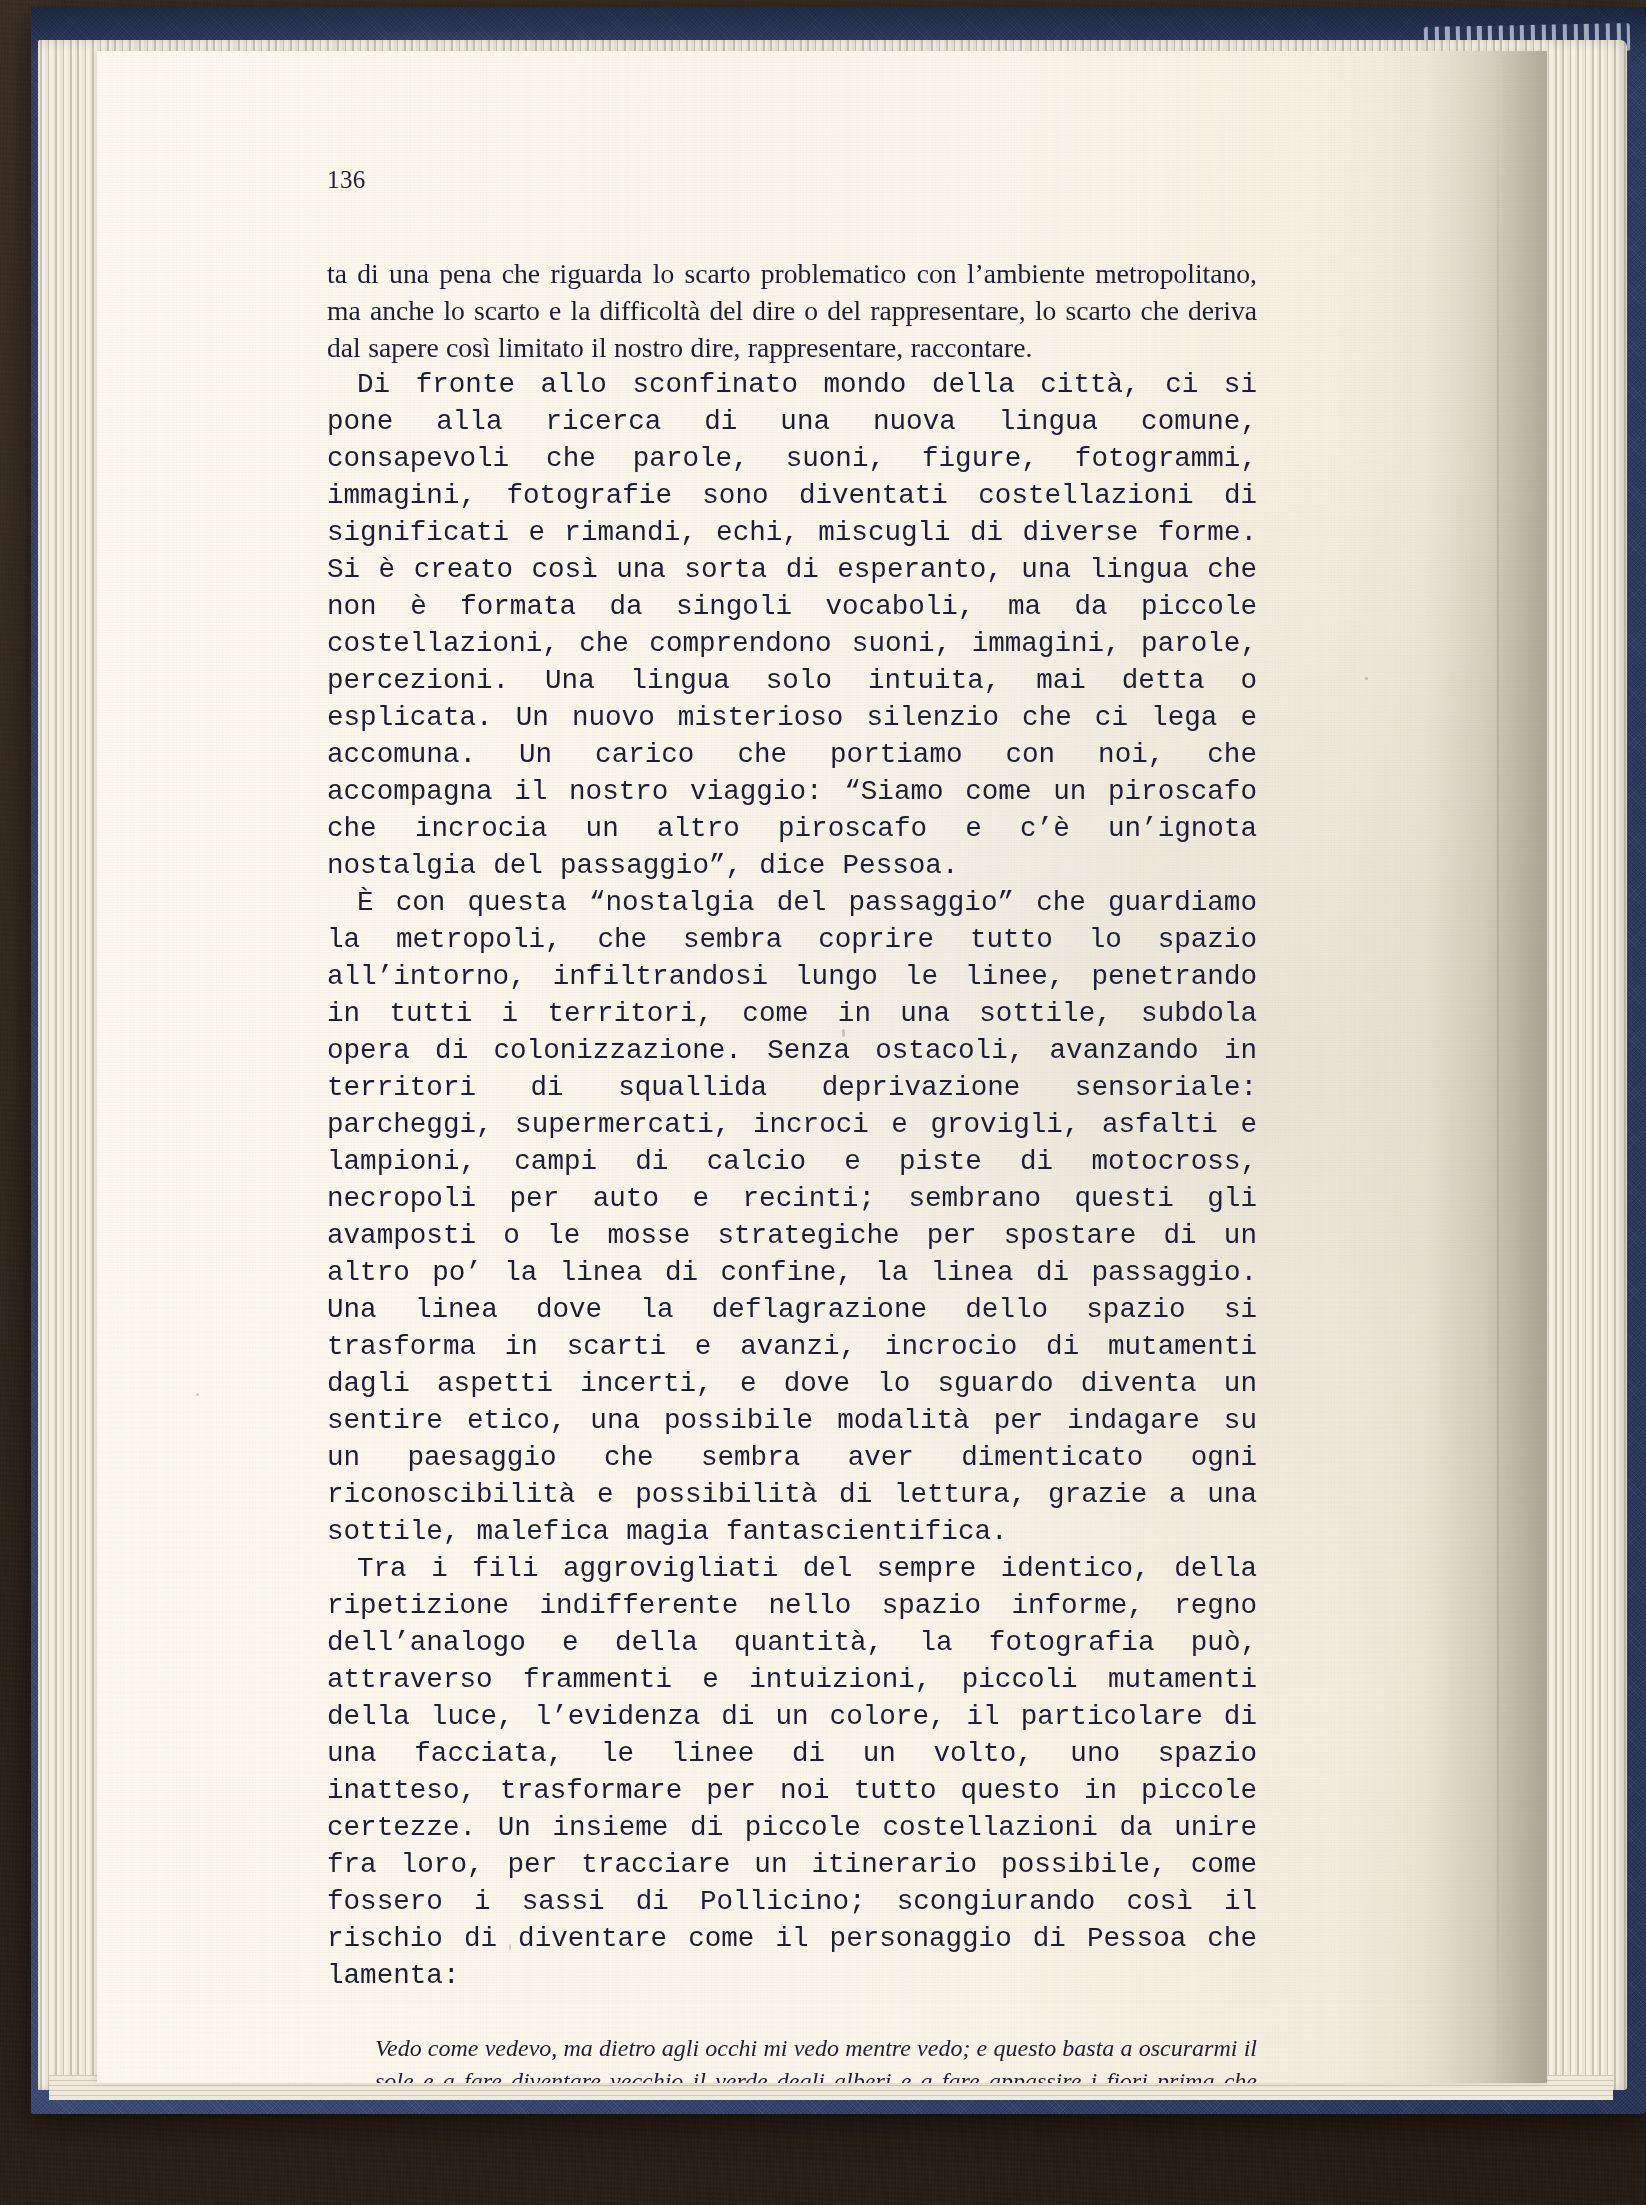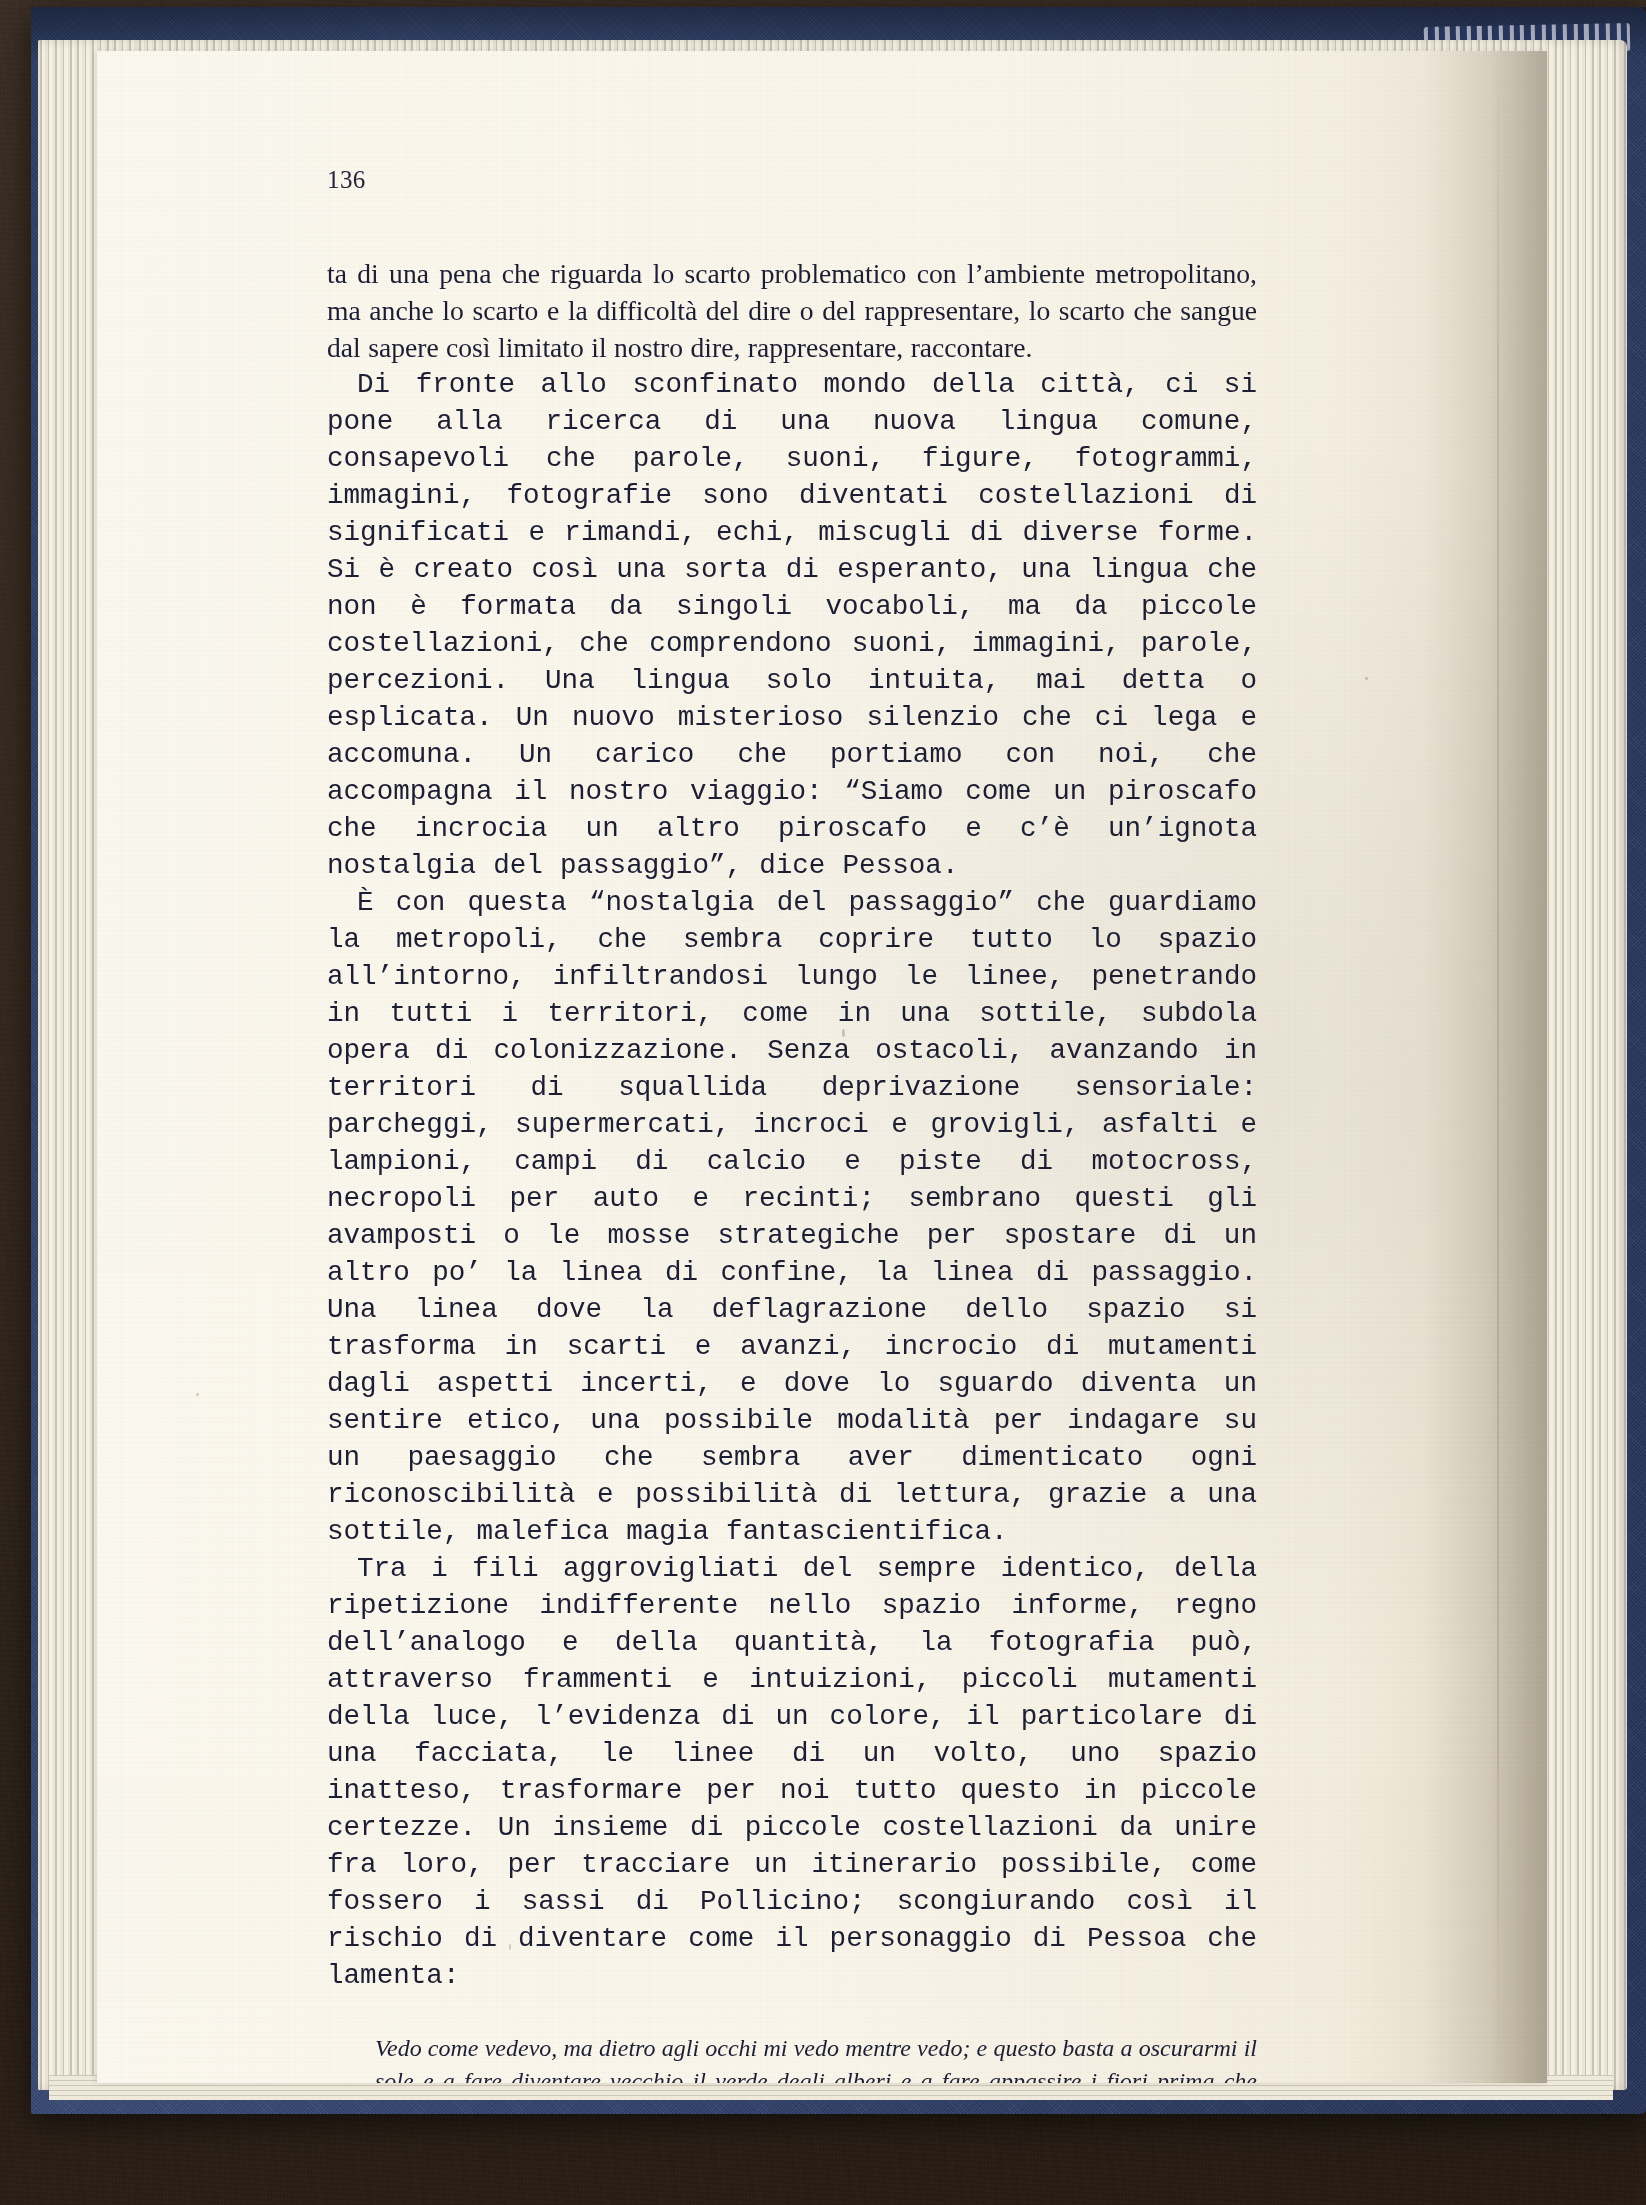--- a/index.html
+++ b/index.html
@@ -207,21 +207,21 @@
     <span class="speck" style="left:745px;  top:978px; width:2.5px;  height:8.2px;"></span>
     <span class="speck" style="left:1080px; top:1696px; width:2.5px;  height:2.5px;"></span>
     <span class="speck" style="left:1268px; top:626px;  width:2.5px;  height:2.5px;"></span>
     <span class="speck" style="left:412px;  top:1893px; width:1.6px;  height:5.8px;"></span>
 
     <div class="typeblock">
 
       <div class="folio">136</div>
 
       <div class="body">
-        <p>ta di una pena che riguarda lo scarto problematico con l’ambiente metropolitano, ma anche lo scarto e la difficoltà del dire o del rappresentare, lo scarto che sangue dal sapere così limitato il nostro dire, rappresentare, raccontare.</p>
+        <p>ta di una pena che riguarda lo scarto problematico con l’ambiente metropolitano, ma anche lo scarto e la difficoltà del dire o del rappresentare, lo scarto che deriva dal sapere così limitato il nostro dire, rappresentare, raccontare.</p>
         <p class="indent">Di fronte allo sconfinato mondo della città, ci si pone alla ricerca di una nuova lingua comune, consapevoli che parole, suoni, figure, fotogrammi, immagini, fotografie sono diventati costellazioni di significati e rimandi, echi, miscugli di diverse forme. Si è creato così una sorta di esperanto, una lingua che non è formata da singoli vocaboli, ma da piccole costellazioni, che comprendono suoni, immagini, parole, percezioni. Una lingua solo intuita, mai detta o esplicata. Un nuovo misterioso silenzio che ci lega e accomuna. Un carico che portiamo con noi, che accompagna il nostro viaggio: “Siamo come un piroscafo che incrocia un altro piroscafo e c’è un’ignota nostalgia del passaggio”, dice Pessoa.</p>
         <p class="indent">È con questa “nostalgia del passaggio” che guardiamo la metropoli, che sembra coprire tutto lo spazio all’intorno, infiltrandosi lungo le linee, penetrando in tutti i territori, come in una sottile, subdola opera di colonizzazione. Senza ostacoli, avanzando in territori di squallida deprivazione sensoriale: parcheggi, supermercati, incroci e grovigli, asfalti e lampioni, campi di calcio e piste di motocross, necropoli per auto e recinti; sembrano questi gli avamposti o le mosse strategiche per spostare di un altro po’ la linea di confine, la linea di passaggio. Una linea dove la deflagrazione dello spazio si trasforma in scarti e avanzi, incrocio di mutamenti dagli aspetti incerti, e dove lo sguardo diventa un sentire etico, una possibile modalità per indagare su un paesaggio che sembra aver dimenticato ogni riconoscibilità e possibilità di lettura, grazie a una sottile, malefica magia fantascientifica.</p>
         <p class="indent">Tra i fili aggrovigliati del sempre identico, della ripetizione indifferente nello spazio informe, regno dell’analogo e della quantità, la fotografia può, attraverso frammenti e intuizioni, piccoli mutamenti della luce, l’evidenza di un colore, il particolare di una facciata, le linee di un volto, uno spazio inatteso, trasformare per noi tutto questo in piccole certezze. Un insieme di piccole costellazioni da unire fra loro, per tracciare un itinerario possibile, come fossero i sassi di Pollicino; scongiurando così il rischio di diventare come il personaggio di Pessoa che lamenta:</p>
       </div>
 
       <blockquote>
         <p>Vedo come vedevo, ma dietro agli occhi mi vedo mentre vedo; e questo basta a oscurarmi il sole e a fare diventare vecchio il verde degli alberi e a fare appassire i fiori prima che sfioriscano. Sì, una volta io appartenevo a questo luogo; oggi, ad ogni paesaggio per me nuovo ritorno straniero, ospite e pellegrino della sua presentazione, forestiero di ciò che vedo e sento, vecchio di me. Ho già visto tutto, perfino ciò che non ho mai visto e che non vedrò mai. Nel mio sangue scorre perfino il più infimo dei paesaggi futuri e l’angoscia di ciò che dovrò vedere di nuovo è per me una monotonia anticipata.</p>
       </blockquote>
 
       <div class="citation">

